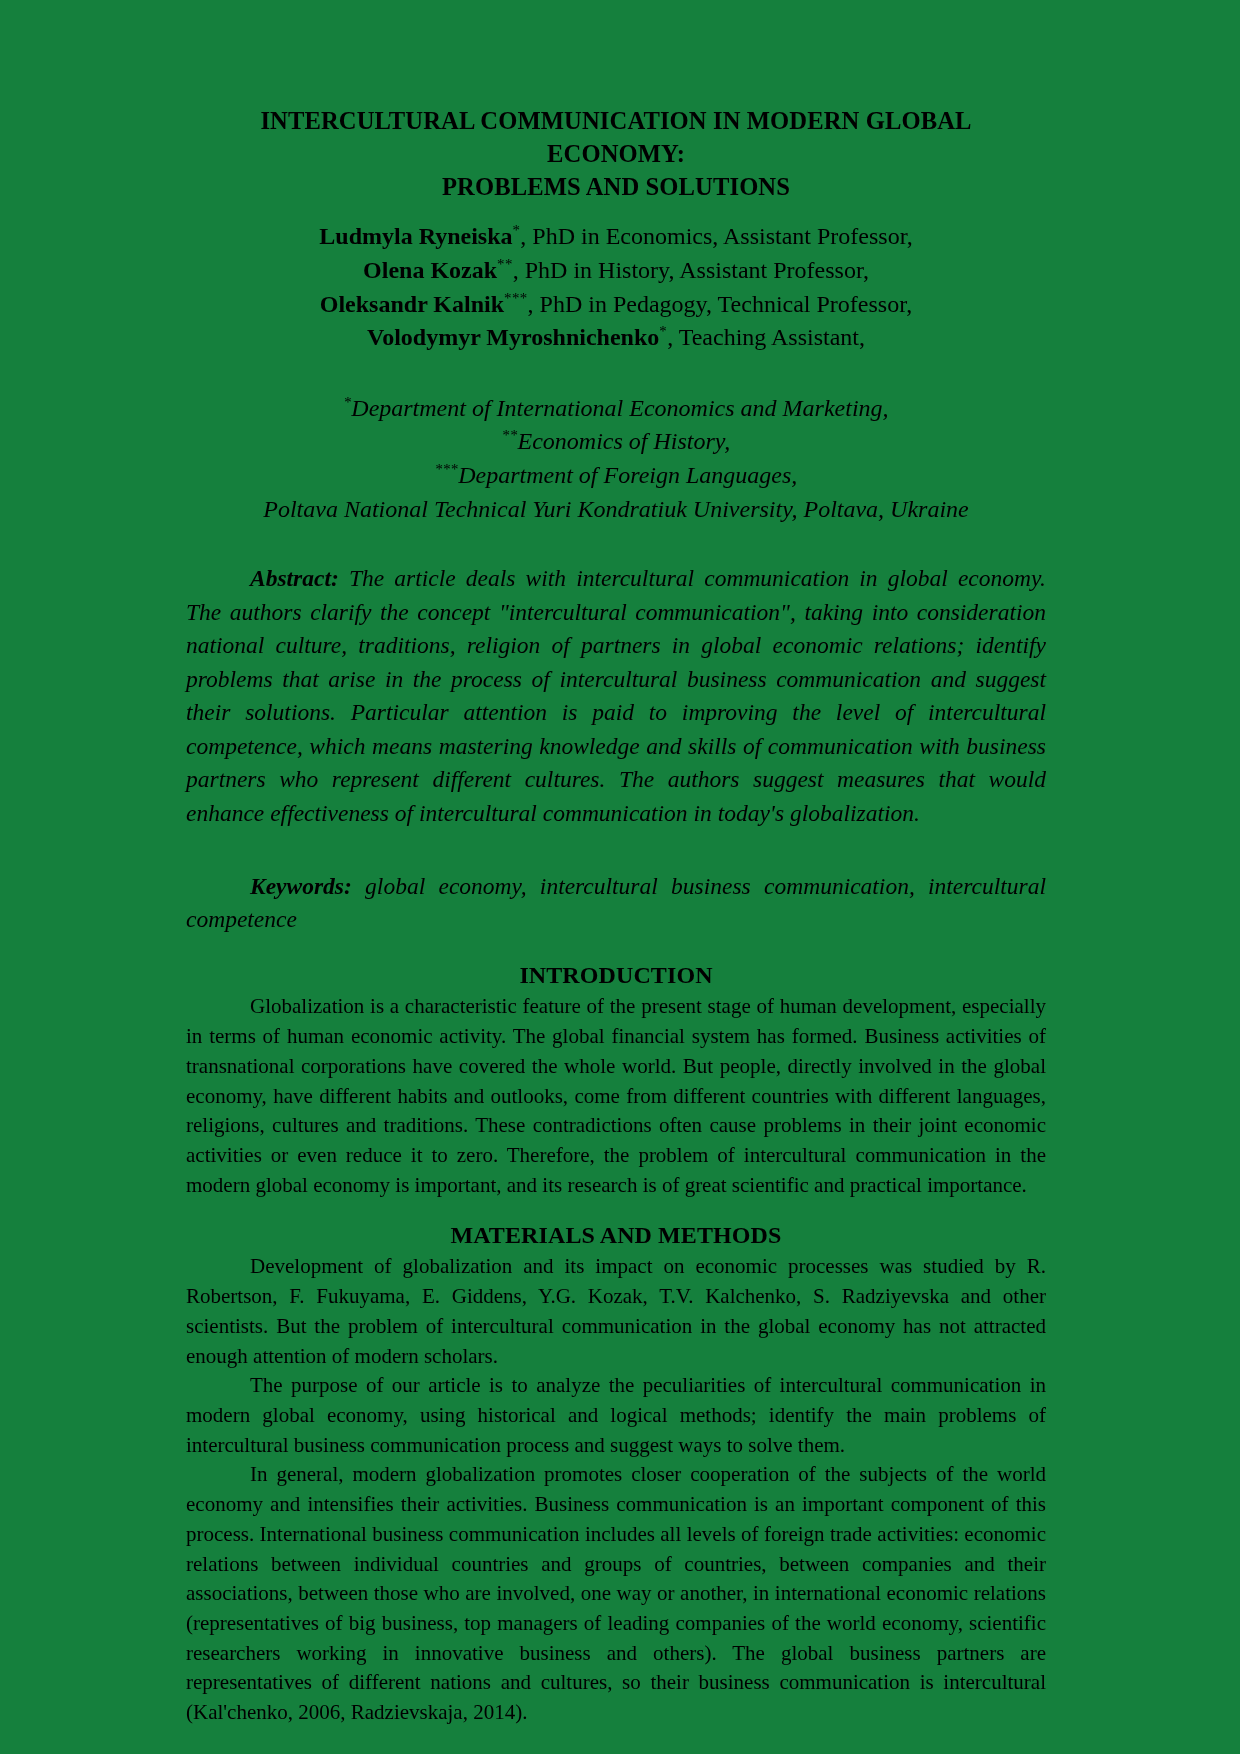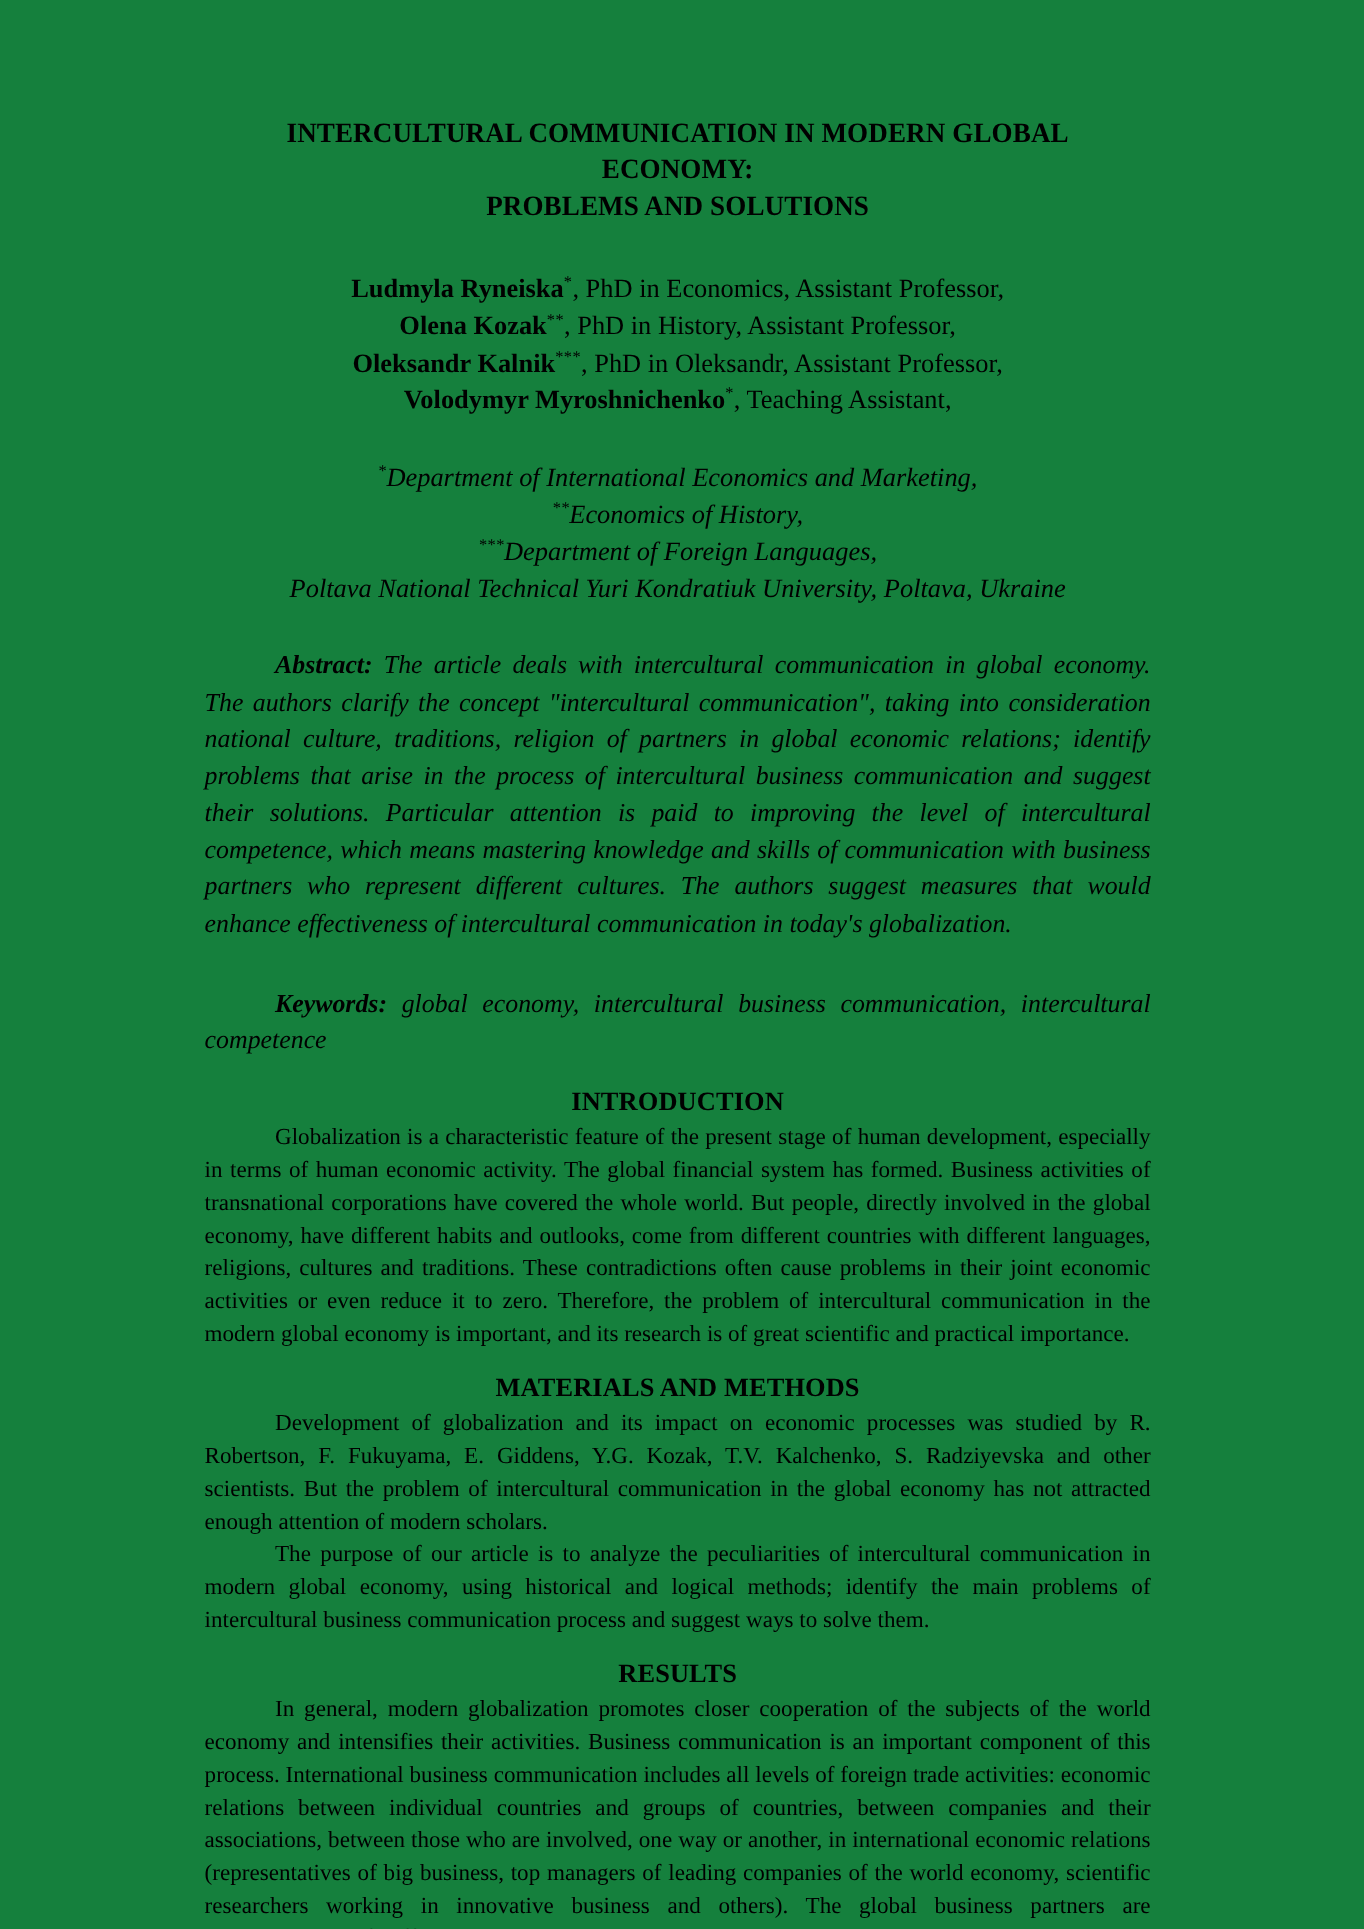--- a/index.html
+++ b/index.html
@@ -38,21 +38,21 @@
     transform: scaleX(0.965);
     transform-origin: center top;
   }
   .title-line { display: block; }
 
   
   .authors {
     text-align: center;
     font-size: 24px;
     line-height: 1.40;
-    margin-top: 44px;
+    margin-top: 17px;
   }
   .author-line { display: block; white-space: nowrap; }
   .author-name { font-weight: bold; }
   .author-role { font-weight: normal; }
   sup.mark {
     font-size: 0.62em;
     vertical-align: super;
     line-height: 0;
     letter-spacing: 0.4px;
   }
@@ -128,21 +128,21 @@
     </h1>
 
     <div class="authors">
       <span class="author-line">
         <span class="author-name">Ludmyla Ryneiska</span><sup class="mark">*</sup><span class="author-role">, PhD in Economics, Assistant Professor,</span>
       </span>
       <span class="author-line">
         <span class="author-name">Olena Kozak</span><sup class="mark">**</sup><span class="author-role">, PhD in History, Assistant Professor,</span>
       </span>
       <span class="author-line">
-        <span class="author-name">Oleksandr Kalnik</span><sup class="mark">***</sup><span class="author-role">, PhD in Oleksandr, Assistant Professor,</span>
+        <span class="author-name">Oleksandr Kalnik</span><sup class="mark">***</sup><span class="author-role">, PhD in Pedagogy, Technical Professor,</span>
       </span>
       <span class="author-line">
         <span class="author-name">Volodymyr Myroshnichenko</span><sup class="mark">*</sup><span class="author-role">, Teaching Assistant,</span>
       </span>
     </div>
 
     <div class="affiliations">
       <span class="affil-line">
         <sup class="mark">*</sup><span>Department of International Economics and Marketing,</span>
       </span>
@@ -161,17 +161,16 @@
 
     <p class="keywords"><span class="lead">Keywords:</span><span> global economy, intercultural business communication, intercultural competence</span></p>
 
     <h2 class="section-heading">INTRODUCTION</h2>
     <p class="body-par">Globalization is a characteristic feature of the present stage of human development, especially in terms of human economic activity. The global financial system has formed. Business activities of transnational corporations have covered the whole world. But people, directly involved in the global economy, have different habits and outlooks, come from different countries with different languages, religions, cultures and traditions. These contradictions often cause problems in their joint economic activities or even reduce it to zero. Therefore, the problem of intercultural communication in the modern global economy is important, and its research is of great scientific and practical importance.</p>
 
     <h2 class="section-heading">MATERIALS AND METHODS</h2>
     <p class="body-par">Development of globalization and its impact on economic processes was studied by R. Robertson, F. Fukuyama, E. Giddens, Y.G. Kozak, T.V. Kalchenko, S. Radziyevska and other scientists. But the problem of intercultural communication in the global economy has not attracted enough attention of modern scholars.</p>
     <p class="body-par">The purpose of our article is to analyze the peculiarities of intercultural communication in modern global economy, using historical and logical methods; identify the main problems of intercultural business communication process and suggest ways to solve them.</p>
 
-    <h2 class="section-heading">RESULTS</h2>
     <p class="body-par">In general, modern globalization promotes closer cooperation of the subjects of the world economy and intensifies their activities. Business communication is an important component of this process. International business communication includes all levels of foreign trade activities: economic relations between individual countries and groups of countries, between companies and their associations, between those who are involved, one way or another, in international economic relations (representatives of big business, top managers of leading companies of the world economy, scientific researchers working in innovative business and others). The global business partners are representatives of different nations and cultures, so their business communication is intercultural (Kal'chenko, 2006, Radzievskaja, 2014).</p>
 
   </div>
 </div>
 
 </body></html>

